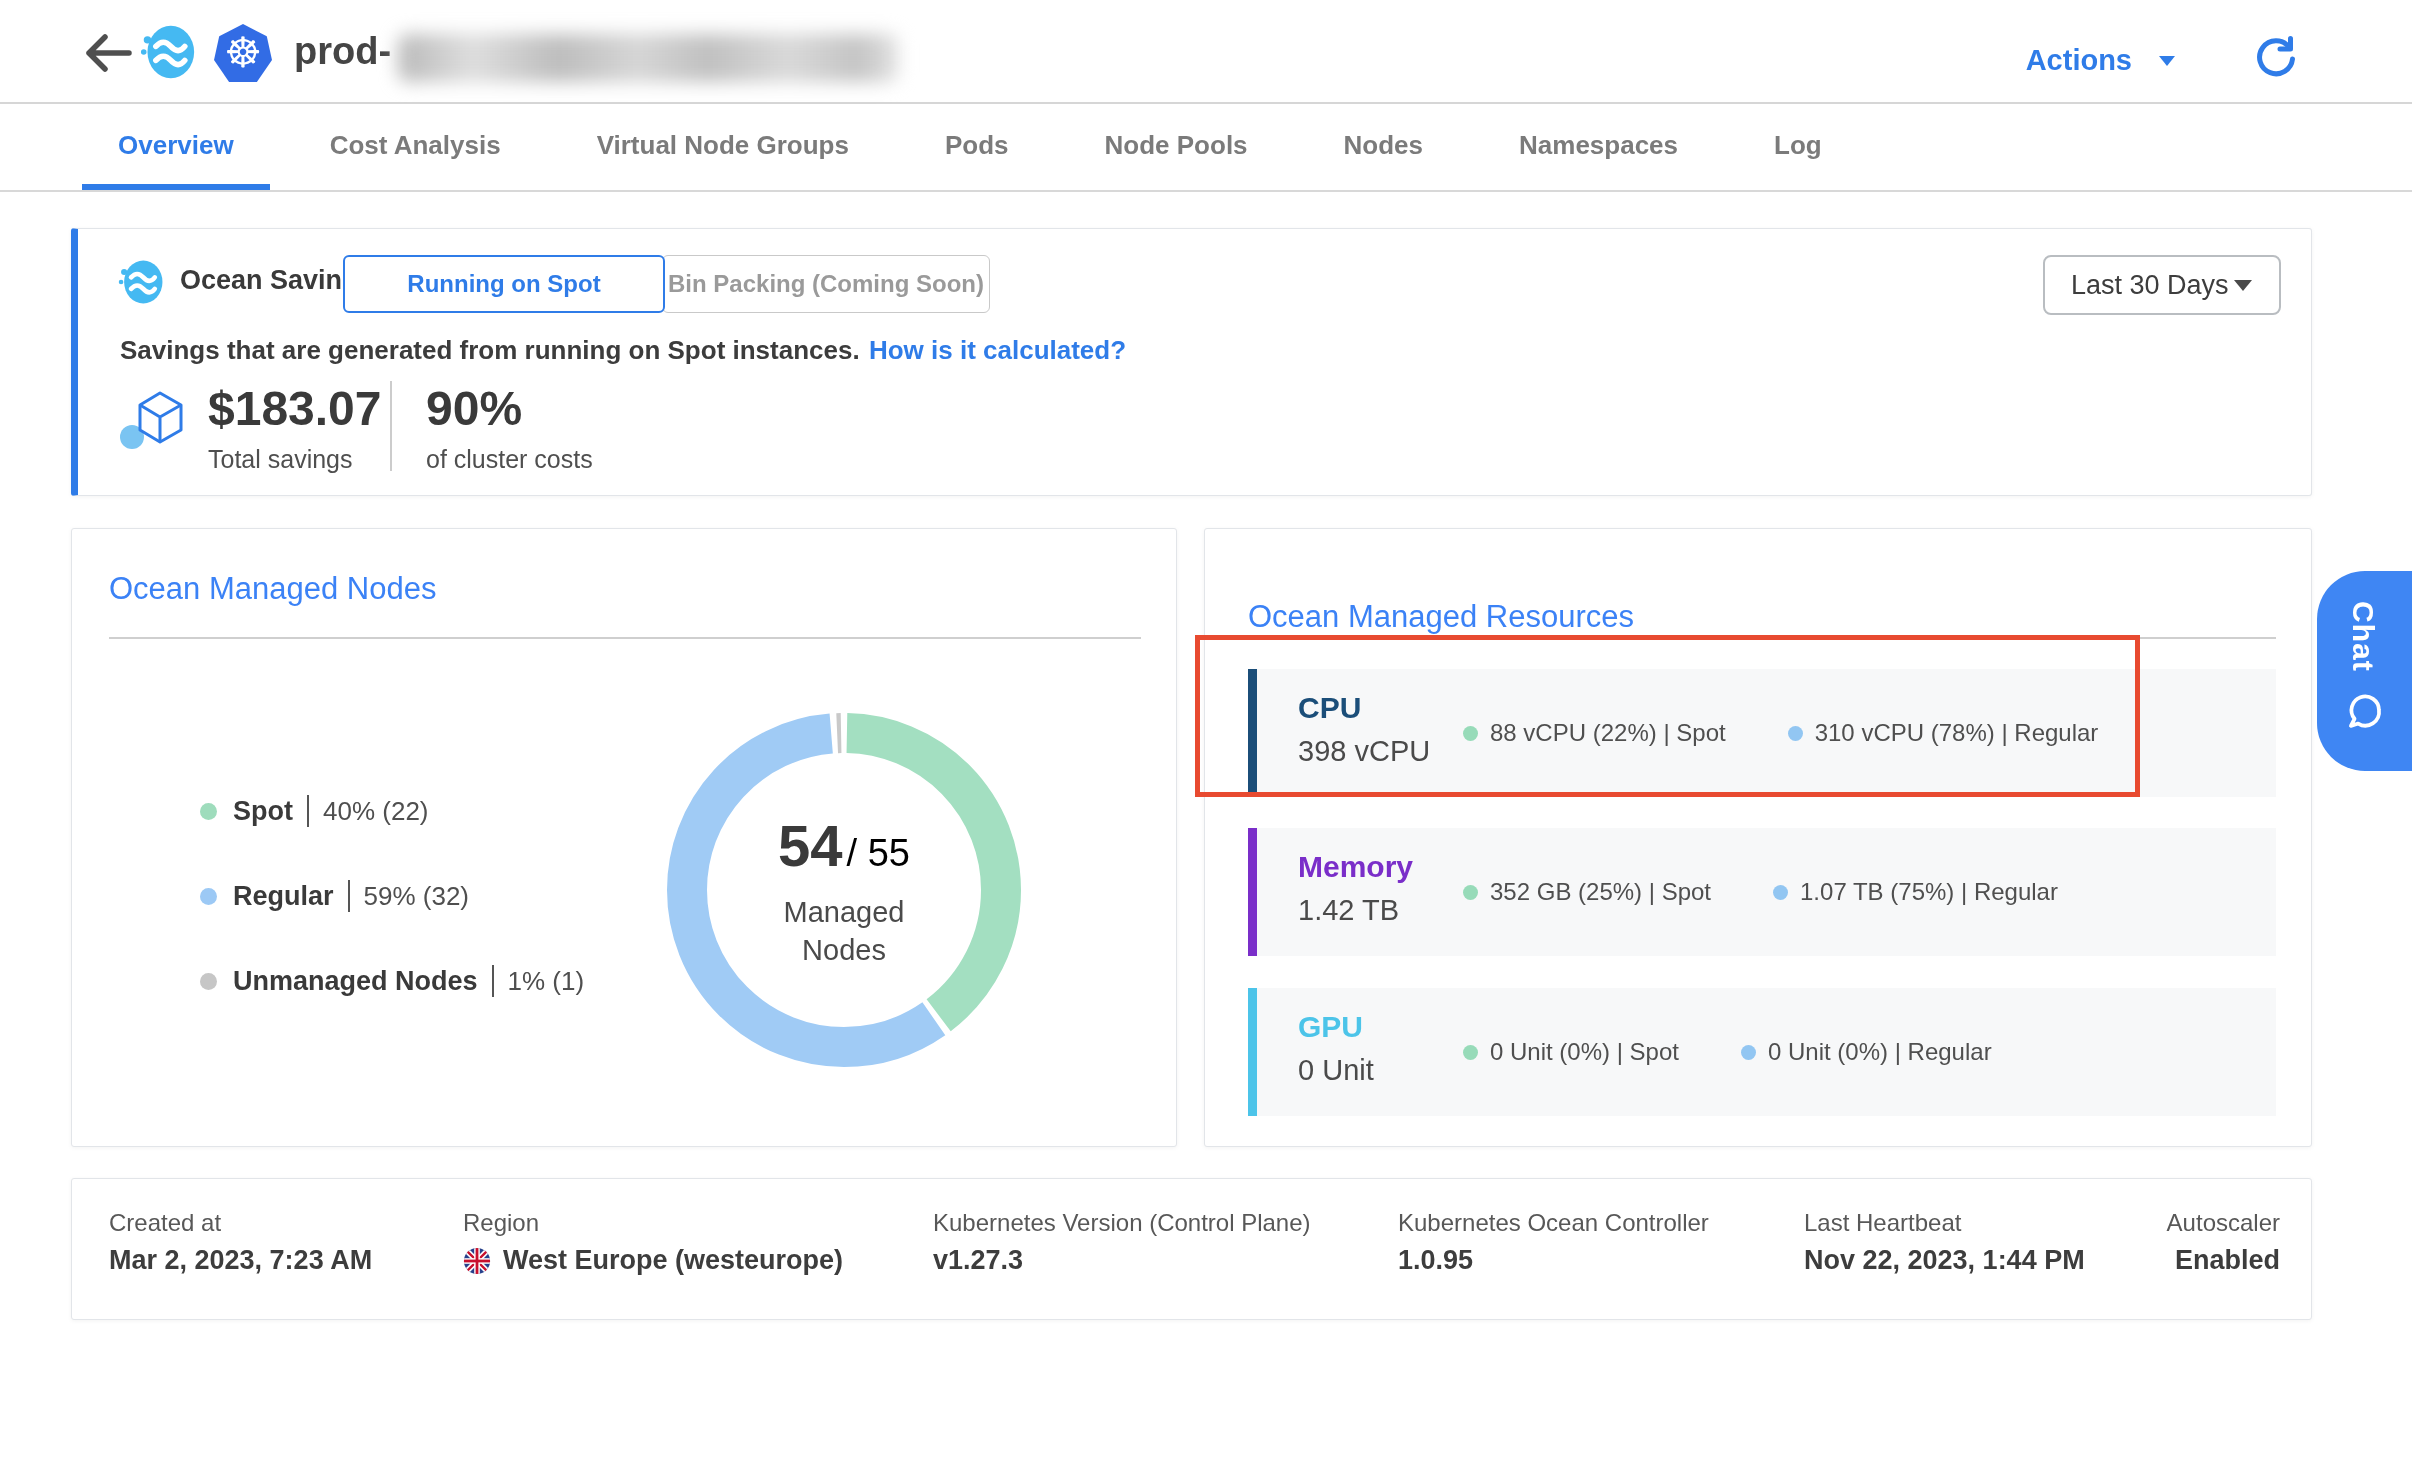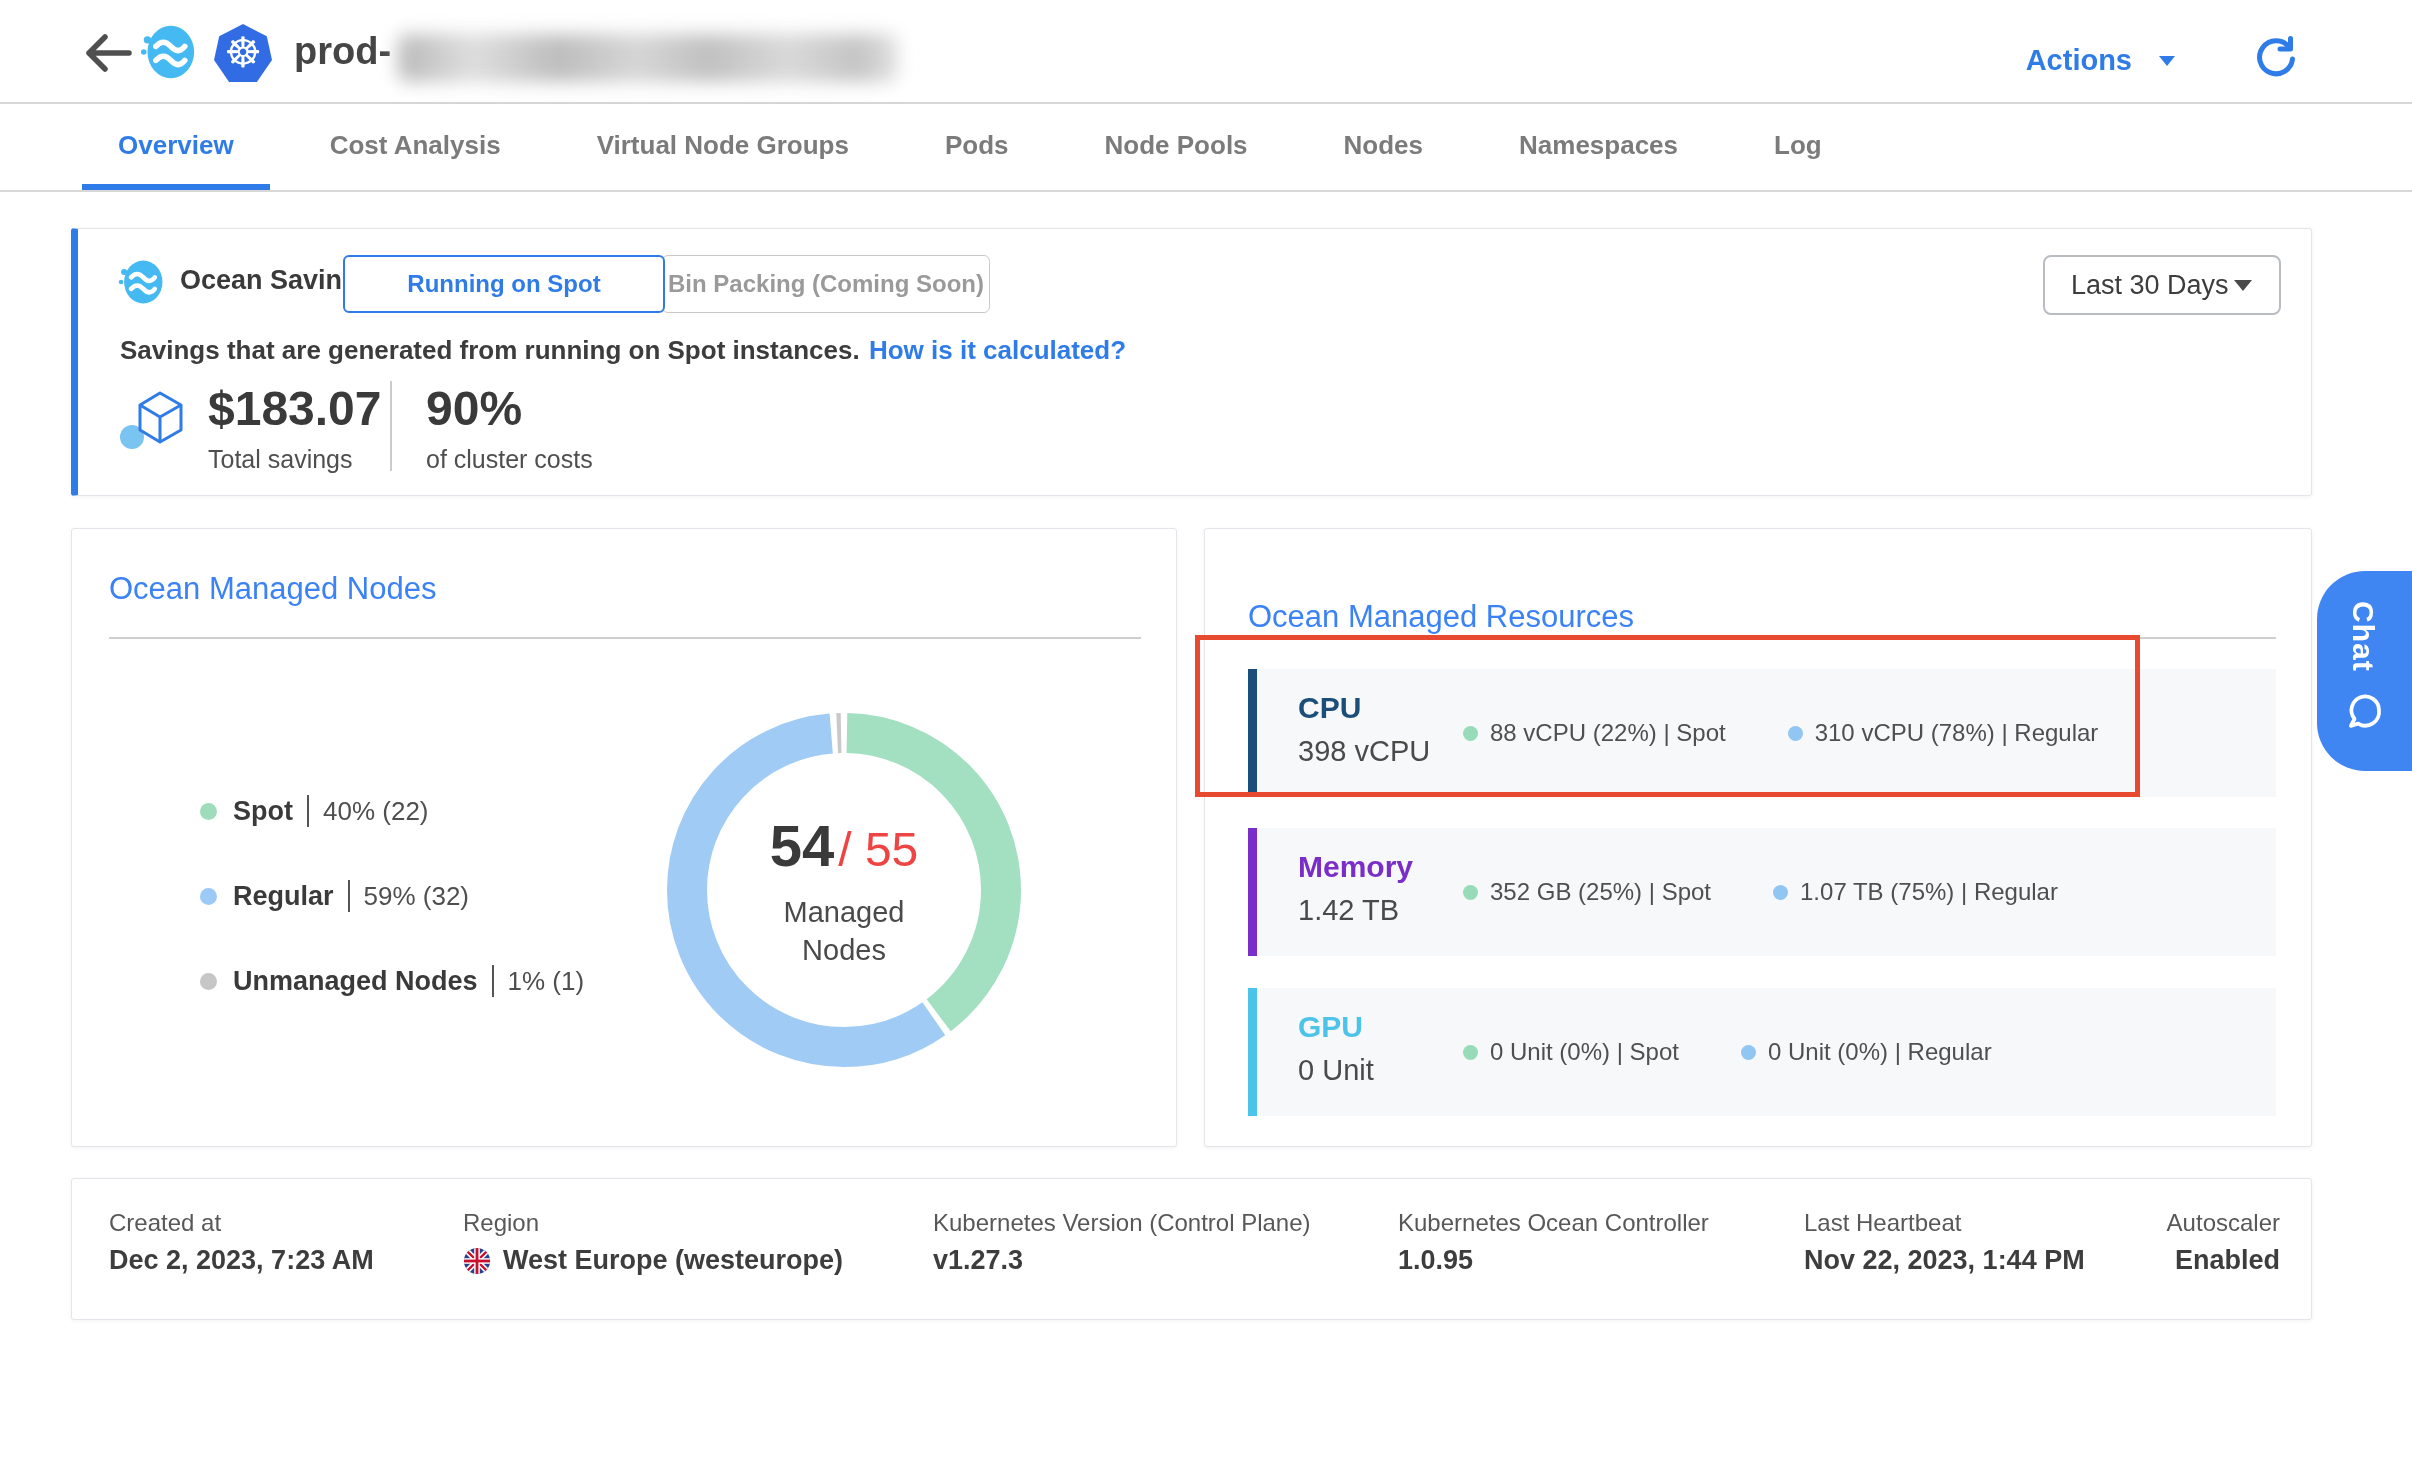--- a/index.html
+++ b/index.html
@@ -61,21 +61,21 @@
   .legend-item { display:flex; align-items:center; height:40px; }
   .legend-dot { width:17px; height:17px; border-radius:50%; margin-right:16px; }
   .legend-name { font-size:27px; font-weight:bold; color:#3a3a3a; }
   .legend-sep { width:2px; height:32px; background:#555; margin:0 14px; }
   .legend-val { font-size:26px; color:#4f4f4f; }
   .donut-wrap { position:absolute; left:592px; top:181px; width:360px; height:360px; }
   .donut-center { position:absolute; inset:0; display:flex; flex-direction:column;
     align-items:center; justify-content:center; }
   .donut-line1 { display:flex; align-items:baseline; }
   .donut-value { font-size:58px; font-weight:bold; color:#3a3a3a; }
-  .donut-suffix { font-size:48px; color:#ef4444; margin-left:4px; }
+  .donut-suffix { font-size:38px; color:#000000; margin-left:4px; }
   .donut-label { margin-top:14px; width:200px; text-align:center; font-size:29px;
     line-height:38px; color:#4a4a4a; }
 
   
   .res-card { left:1204px; top:528px; width:1108px; height:619px; }
   .res-card .title-divider { width:1028px; left:43px; }
   .res-row { position:absolute; left:43px; width:1028px; height:128px; background:#f7f8f9; }
   .res-accent { position:absolute; left:0; top:0; width:9px; height:100%; }
   .res-name { position:absolute; left:50px; top:22px; font-size:30px; font-weight:bold; }
   .res-total { position:absolute; left:50px; top:66px; font-size:29px; color:#4a4a4a; }
@@ -285,21 +285,21 @@
       </span>
     </div>
   </div>
 </div>
 
 <div class="annotation-box" style="border-color: rgb(232, 74, 48);"></div>
 
 <div class="card footer-card">
   <div class="fcol" style="left:37px;">
     <div class="flabel">Created at</div>
-    <div class="fvalue">Dec 2, 2023, 7:23 AM</div>
+    <div class="fvalue">Mar 2, 2023, 7:23 AM</div>
   </div>
   <div class="fcol" style="left:391px;">
     <div class="flabel">Region</div>
     <div class="fvalue">
       <svg width="28" height="28" viewBox="0 0 30 30">
         <defs>
             <clipPath id="fc">
               <circle cx="15" cy="15" r="14"></circle>
             </clipPath>
           </defs>

